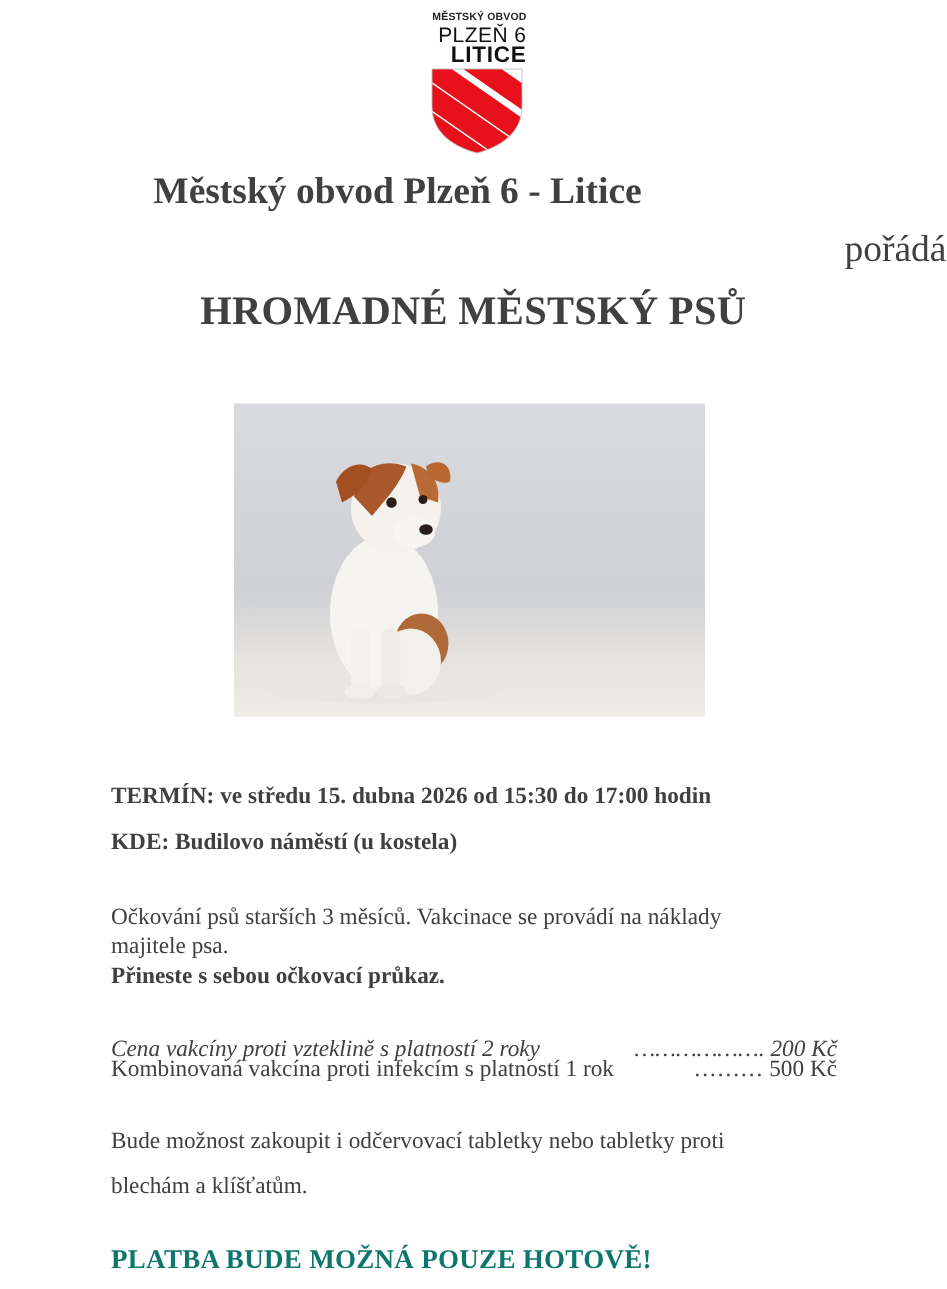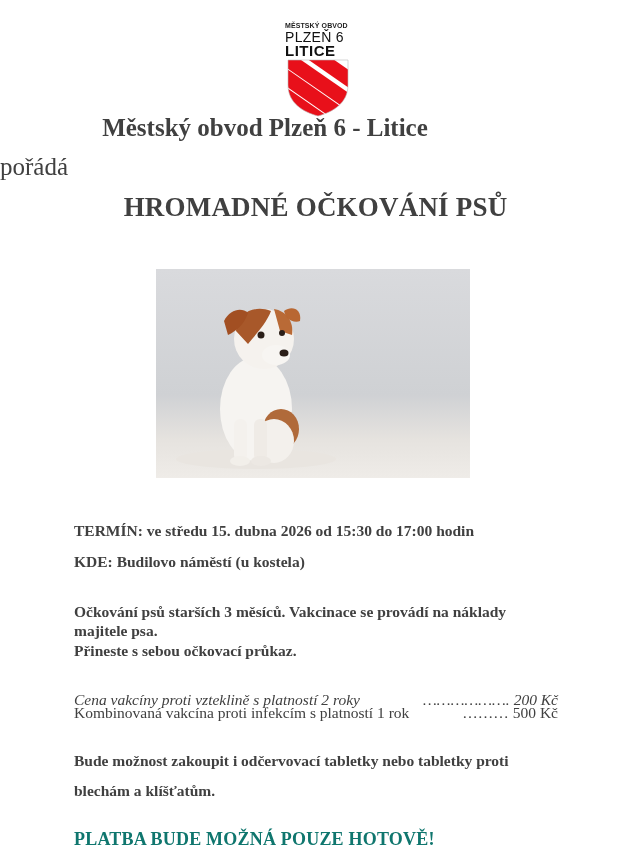--- a/index.html
+++ b/index.html
@@ -1,26 +1,26 @@
 <!DOCTYPE html>
 <html><head>
   <meta charset="utf-8">
   <style>
     html, body { margin: 0; padding: 0; background: #ffffff; }
     body { width: 631px; height: 859px; position: relative; overflow: hidden; font-family: "Liberation Serif", "DejaVu Serif", serif; color: #404040; }
-    .logo { position: absolute; left: 285px; top: 22px; width: 66px; text-align: left; }
+    .logo { position: absolute; left: 285px; top: 8px; width: 66px; text-align: right; }
     .logo .l1 { font-family: "Liberation Sans", sans-serif; font-size: 7px; font-weight: bold; color: #222; letter-spacing: 0.1px; line-height: 8px; }
     .logo .l2 { font-family: "Liberation Sans", sans-serif; font-size: 14px; color: #111; line-height: 14px; letter-spacing: 0.3px; }
     .logo .l3 { font-family: Liberation Sans, sans-serif; font-size: 15px; font-weight: bold; color: #111; line-height: 14px; letter-spacing: 0.5px; }
     .logo svg { display: block; margin: 1px auto 0; }
     .title1 { position: absolute; left: 0; width: 530px; top: 114px; text-align: center; font-size: 25px; font-weight: bold; color: #404040; }
-    .title2 { position: absolute; left: 0; width: 631px; top: 153px; text-align: left; font-size: 25px; color: #404040; }
+    .title2 { position: absolute; left: 0; width: 631px; top: 153px; text-align: right; font-size: 25px; color: #404040; }
     .title3 { position: absolute; left: 0; width: 631px; top: 192px; text-align: center; font-size: 27px; font-weight: bold; color: #404040; letter-spacing: 0.2px; }
     .photo { position: absolute; left: 156px; top: 269px; width: 314px; height: 209px; background: linear-gradient(180deg, #d9dadd 0%, #cfd1d4 60%, #e6e3df 82%, #efece8 100%); overflow: hidden; }
-    .line { position: absolute; left: 74px; font-size: 15.5px; color: #404040; white-space: nowrap; font-weight: bold; }
+    .line { position: absolute; left: 74px; font-size: 15.5px; color: #404040; white-space: nowrap; }
     .bold { font-weight: bold; }
     .red { color: #0f766e; font-weight: bold; font-size: 18px; letter-spacing: 0.2px; }
     .price-row { position: absolute; left: 74px; width: 484px; font-size: 15.5px; display: flex; white-space: nowrap; }
     .price-row .dots { flex: 1; overflow: hidden; text-align: right; padding-right: 4px; }
   </style>
 </head>
 <body>
 
 <div class="logo">
   <div class="l1">MĚSTSKÝ OBVOD</div>
@@ -40,21 +40,21 @@
         <polygon points="6,-10 20,-18 92,32 78,40"></polygon>
         <polygon points="-30,26 -16,18 56,68 42,76"></polygon>
       </g>
     </g>
     <path d="M1 1 H61 V26 C61 44 46 53 31 57 C16 53 1 44 1 26 Z" fill="none" stroke="#bbb" stroke-width="0.6"></path>
   </svg>
 </div>
 
 <div class="title1">Městský obvod Plzeň 6 - Litice</div>
 <div class="title2">pořádá</div>
-<div class="title3">HROMADNÉ OČKOVÁNÍ PSŮ</div>
+<div class="title3">HROMADNÉ MĚSTSKÝ PSŮ</div>
 
 <div class="photo">
   <svg width="314" height="209" viewBox="0 0 314 209">
     <ellipse cx="100" cy="190" rx="80" ry="10" fill="#e9e5e0"></ellipse>
 
     <ellipse cx="100" cy="140" rx="36" ry="52" fill="#f6f4f1"></ellipse>
     <ellipse cx="125" cy="160" rx="18" ry="20" fill="#b06a3a"></ellipse>
     <ellipse cx="118" cy="172" rx="20" ry="22" fill="#f3f0ec"></ellipse>
 
     <rect x="78" y="150" width="13" height="42" rx="6" fill="#f4f1ed"></rect>

